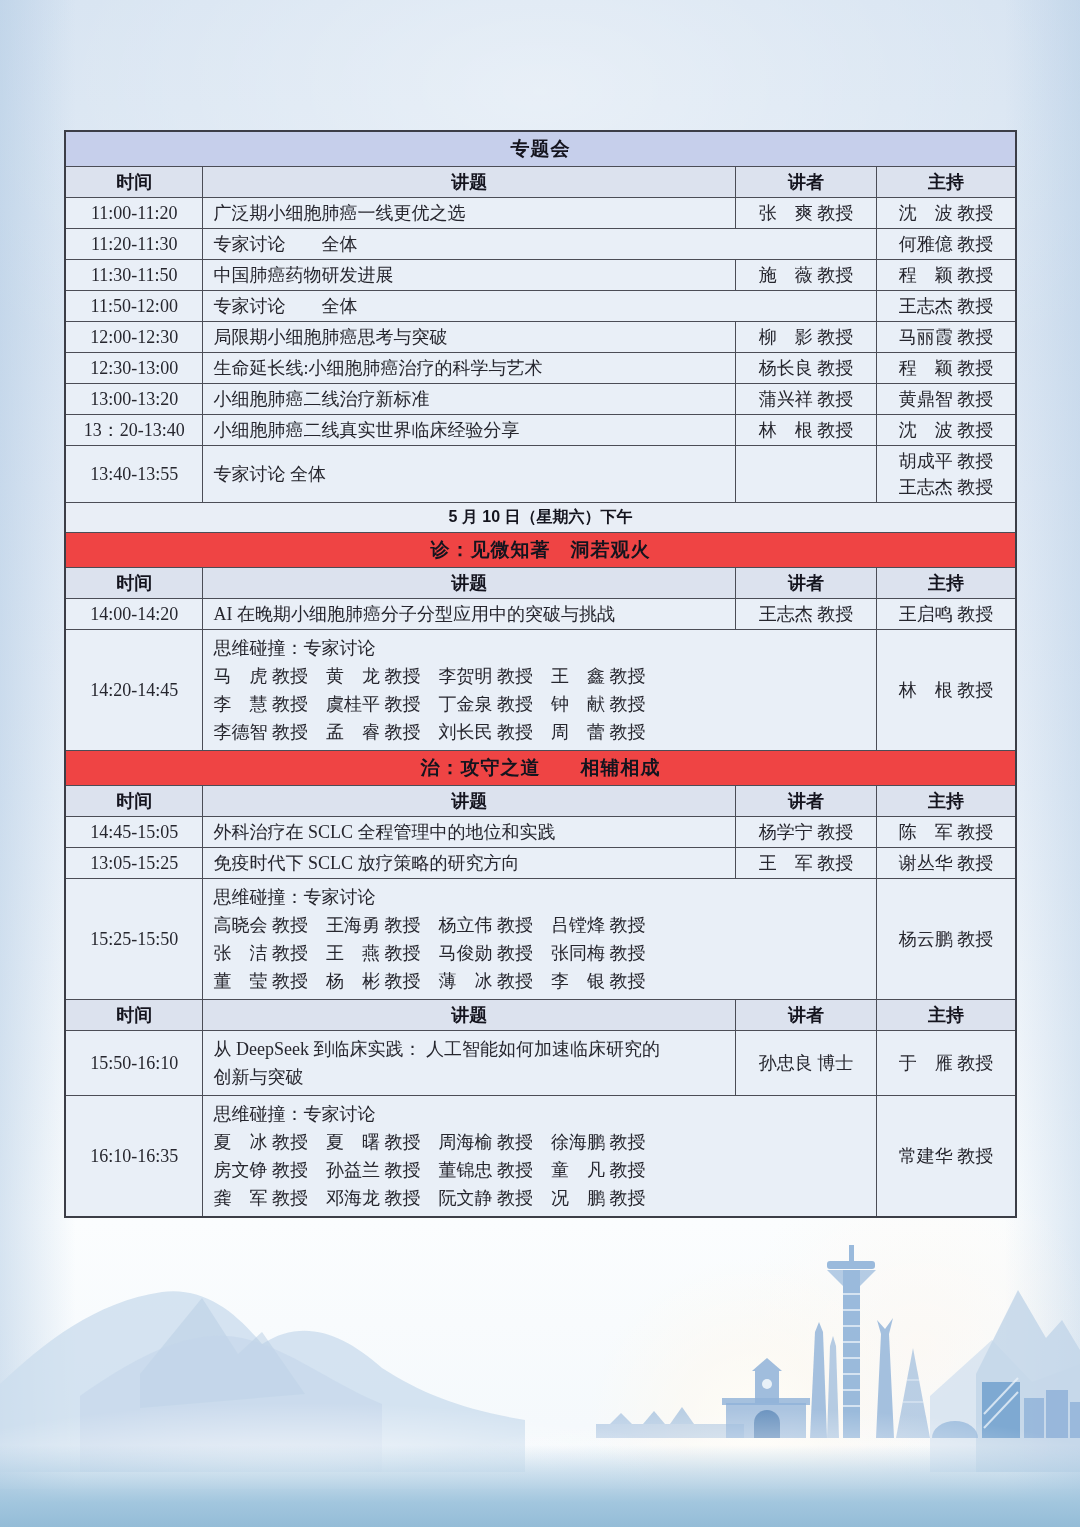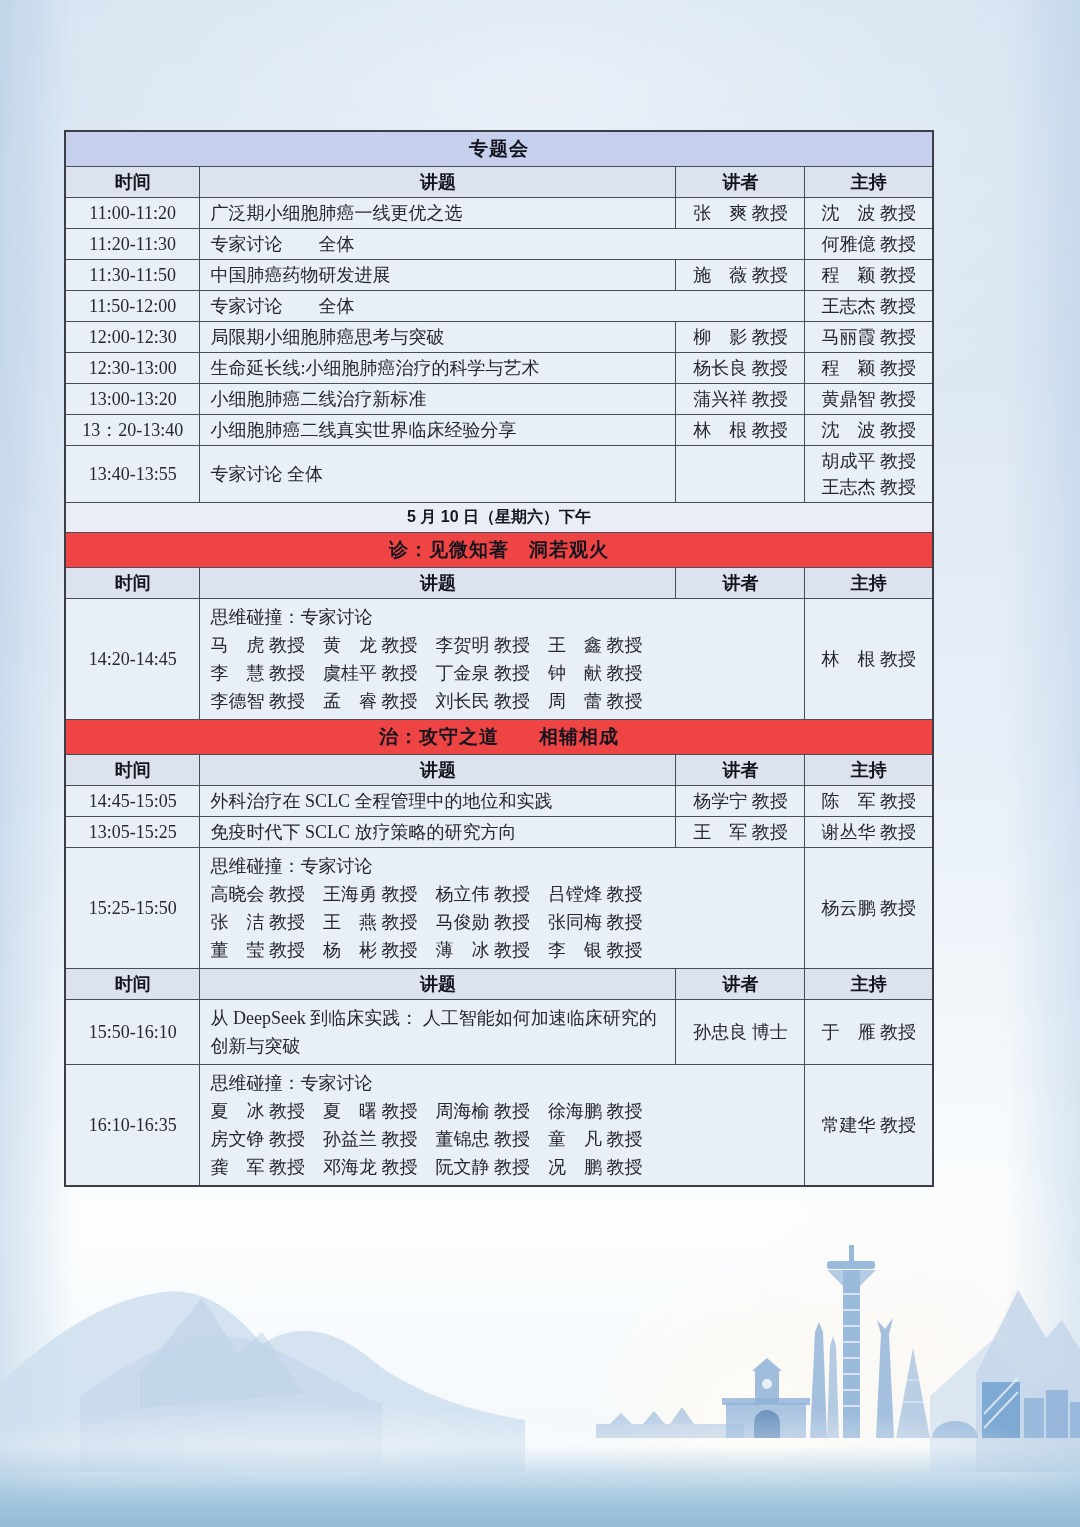--- a/index.html
+++ b/index.html
@@ -11,21 +11,21 @@
     background:linear-gradient(180deg,#d3e1f0 0%, #d9e5f2 14%, #e1eaf5 32%, #e9f0f8 52%, #f3f7fb 68%, #fbfdfe 80%, #f2f7fb 100%);
   }
   .edge-tint {
     position:absolute; inset:0; z-index:1; pointer-events:none;
     background:
       linear-gradient(90deg, rgba(168,196,224,.45) 0%, rgba(168,196,224,0) 7%, rgba(168,196,224,0) 93%, rgba(168,196,224,.38) 100%),
       radial-gradient(1000px 520px at 50% 6%, rgba(255,255,255,.45), rgba(255,255,255,0) 70%);
   }
 
   
-  .schedule { position:absolute; left:64px; top:130px; width:870px; z-index:3; }
+  .schedule { position:absolute; left:64px; top:130px; width:953px; z-index:3; }
   table { width:100%; border-collapse:collapse; border:2px solid #3c3e47; }
   td { border:1px solid #4b4d56; vertical-align:middle; }
 
   .band {
     background:#ef4444; color:#14141e;
     font-family:"Liberation Sans","DejaVu Sans",sans-serif;
     font-weight:bold; font-size:19px; text-align:center;
     padding:4px 2px; letter-spacing:1px;
   }
   .band-top { background:#c6cfeb; }
@@ -147,20 +147,26 @@
           <td colspan="4" class="date-band">5 月 10 日（星期六）下午</td>
         </tr>
         <tr>
           <td colspan="4" class="band">诊：见微知著　洞若观火</td>
         </tr>
         <tr>
           <td class="hdr">时间</td>
           <td class="hdr">讲题</td>
           <td class="hdr">讲者</td>
           <td class="hdr">主持</td>
+        </tr>
+        <tr>
+          <td class="cell time">14:00-14:20</td>
+          <td class="cell topic">AI 在晚期小细胞肺癌分子分型应用中的突破与挑战</td>
+          <td class="cell speaker">王志杰 教授</td>
+          <td class="cell host">王启鸣 教授</td>
         </tr>
         <tr>
           <td class="cell time">14:20-14:45</td>
           <td class="cell topic multi" colspan="2">思维碰撞：专家讨论
 马　虎 教授　黄　龙 教授　李贺明 教授　王　鑫 教授
 李　慧 教授　虞桂平 教授　丁金泉 教授　钟　献 教授
 李德智 教授　孟　睿 教授　刘长民 教授　周　蕾 教授</td>
           <td class="cell host">林　根 教授</td>
         </tr>
         <tr>

